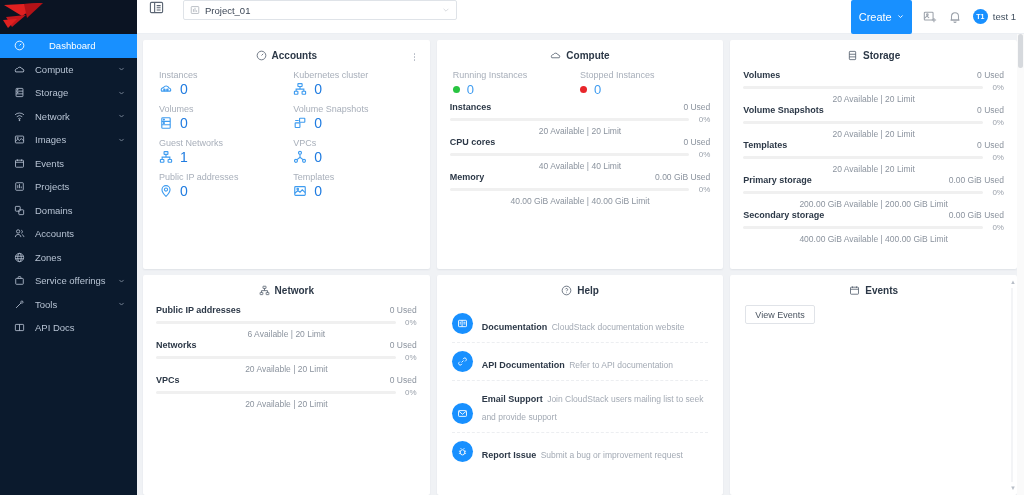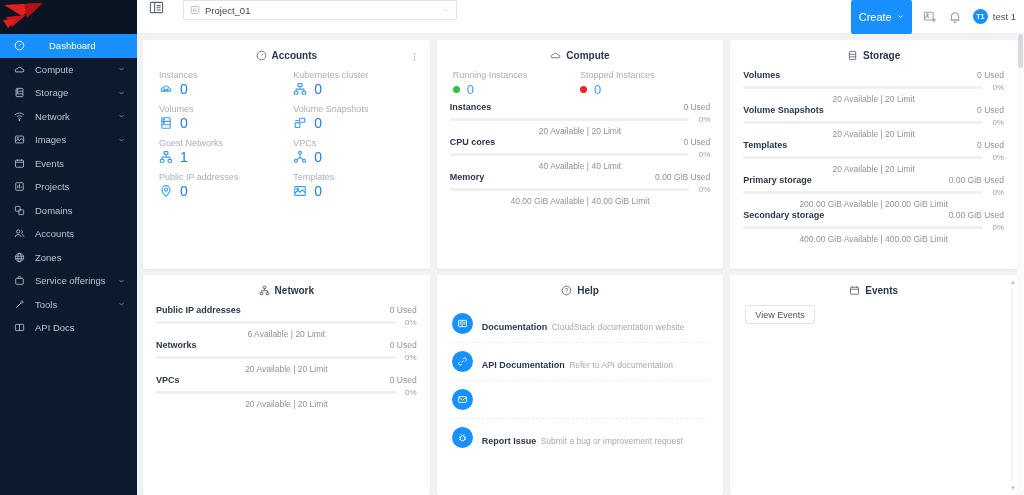--- a/index.html
+++ b/index.html
@@ -835,20 +835,24 @@
               <span class="help-sub">Refer to API documentation</span>
             </span>
           </div>
           <div class="help-item">
             <span class="help-circle">
                 <svg viewBox="0 0 16 16" fill="none" stroke="#ffffff" stroke-width="1.3">
                   <rect x="2.2" y="3.8" width="11.6" height="8.4" rx="1"></rect>
                   <path d="M2.6 4.6 8 9.1l5.4-4.5"></path>
                 </svg>
               </span>
+            <span class="help-txt">
+              <span class="help-title">Email Support</span>
+              <span class="help-sub">Join CloudStack users mailing list to seek and provide support</span>
+            </span>
           </div>
           <div class="help-item">
             <span class="help-circle">
                 <svg viewBox="0 0 16 16" fill="none" stroke="#ffffff" stroke-width="1.3">
                   <rect x="5" y="5.4" width="6" height="7.6" rx="3"></rect>
                   <path d="M6.2 4.2 5.2 3M9.8 4.2 10.8 3M5 7.6H2.8M11 7.6h2.2M5 10.6H2.8M11 10.6h2.2"></path>
                 </svg>
               </span>
             <span class="help-txt">
               <span class="help-title">Report Issue</span>

